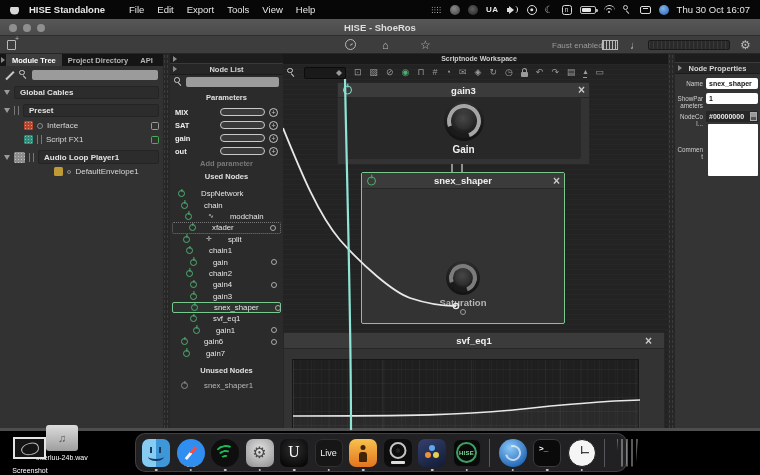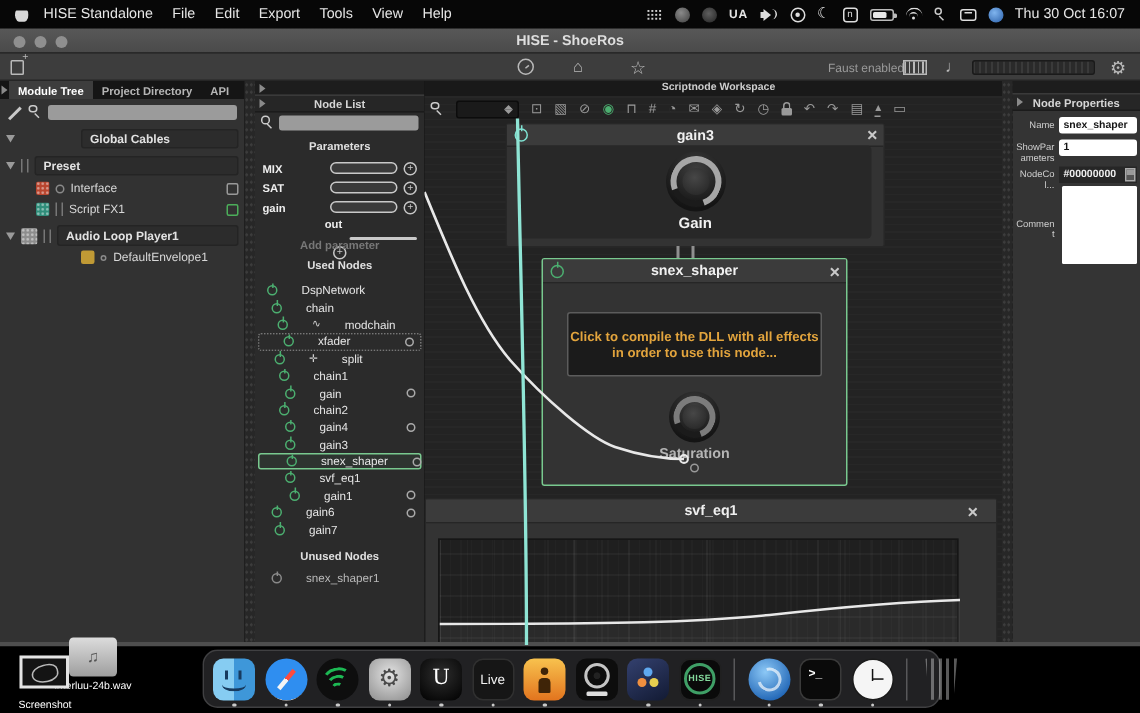--- a/index.html
+++ b/index.html
@@ -5,21 +5,21 @@
   html,body{margin:0;padding:0;background:#000;}
   #app{position:relative;width:760px;height:475px;overflow:hidden;background:#000;
        font-family:"Liberation Sans",sans-serif;color:#ddd;}
   
   .menubar{position:absolute;left:0;top:0;width:760px;height:19px;background:#070707;
            display:flex;align-items:center;padding:0 10px;box-sizing:border-box;font-size:9.5px;color:#e6e6e6;}
   .apple{width:9px;height:10px;background:#d8d8d8;border-radius:45% 45% 48% 48%;margin-right:10px;
          clip-path:polygon(0 25%,100% 25%,100% 100%,0 100%,0 25%);position:relative;}
   .apple::after{content:'';position:absolute;top:-3px;left:4px;width:3px;height:4px;background:#d8d8d8;border-radius:50%;}
   .menu-item{margin-right:13px;white-space:nowrap;}
-  .menu-app{font-weight:normal;margin-right:13px;white-space:nowrap;}
+  .menu-app{font-weight:bold;margin-right:24px;white-space:nowrap;}
   .mb-right{margin-left:auto;display:flex;align-items:center;gap:8px;}
   .mb-grid{width:11px;height:8px;background-image:radial-gradient(#cfcfcf 0.7px,transparent 0.8px);background-size:2.6px 2.6px;}
   .mb-circ{width:10px;height:10px;border-radius:50%;background:radial-gradient(circle at 40% 35%,#8a8a8a,#3f3f3f);}
   .mb-circ2{width:10px;height:10px;border-radius:50%;background:radial-gradient(circle at 45% 40%,#5f5f5f,#222);}
   .mb-ua{font-size:8px;font-weight:bold;letter-spacing:.5px;}
   .spk{width:12px;height:9px;position:relative;}
   .spk::before{content:'';position:absolute;left:0;top:2.5px;width:3px;height:4px;background:#ddd;}
   .spk::after{content:'';position:absolute;left:2px;top:0.5px;border-left:5px solid #ddd;border-top:4px solid transparent;border-bottom:4px solid transparent;}
   .spk i{position:absolute;right:1px;top:1px;width:4px;height:7px;border-right:1.2px solid #ddd;border-radius:0 4px 4px 0 / 0 4px 4px 0;}
   .mb-rec{width:10px;height:10px;border-radius:50%;border:1.2px solid #ddd;box-sizing:border-box;position:relative;}
@@ -279,21 +279,21 @@
       <span class="lp-tab">Project Directory</span>
       <span class="lp-tab">API</span>
     </div>
     <div class="lp-search">
       <span class="pencil"></span>
       <span class="mag"></span>
       <span class="searchbox"></span>
     </div>
     <div class="tree-row" style="left:4px;top:32px;width:155px;">
       <span class="tri"></span>
-      <span class="tree-bar" style="flex:1;height:13px;margin-left:40px;">Global Cables</span>
+      <span class="tree-bar" style="flex:1;height:13px;">Global Cables</span>
     </div>
     <div class="tree-row" style="left:4px;top:50px;width:155px;">
       <span class="tri"></span>
       <span class="dbl"></span>
       <span class="tree-bar" style="flex:1;height:13px;">Preset</span>
     </div>
     <div class="tree-row" style="left:24px;top:67px;width:135px;">
       <span class="mod-ic" style="background-color:#b8452e;"></span>
       <span class="byp"></span>
       <span>Interface</span>
@@ -342,21 +342,21 @@
     <div class="param-row" style="top:65px;">
       <span class="param-name">SAT</span>
       <span class="pill"><span class="pill-fill" style="width: 8%;"></span></span>
       <span class="plus">+</span>
     </div>
     <div class="param-row" style="top:78px;">
       <span class="param-name">gain</span>
       <span class="pill"><span class="pill-fill" style="width: 50%;"></span></span>
       <span class="plus">+</span>
     </div>
-    <div class="param-row" style="top:91px;flex-direction:column;">
+    <div class="param-row" style="top:91px;">
       <span class="param-name">out</span>
       <span class="pill"><span class="pill-fill" style="width: 45%;"></span></span>
       <span class="plus">+</span>
     </div>
 
     <div class="addparam" style="top:105px;">Add parameter</div>
     <div class="sec-hdr" style="top:118px;">Used Nodes</div>
 
     <div class="used-wrap" style="top:134px;">
       <div class="un-row">
@@ -480,24 +480,20 @@
     </div>
     <div class="pin" style="left:168px;top:100px;"></div>
     <div class="pin" style="left:178px;top:100px;"></div>
 
     <div class="node" style="left:78px;top:108px;width:204px;height:152px;border:1px solid #79c98f;">
       <div class="node-hdr" style="height:15px;">
         <span class="pwr-big"></span>
         <span class="node-title">snex_shaper</span>
         <span class="node-x">×</span>
       </div>
-      <div class="msgbox">
-        <span>Click to compile the DLL with all effects</span>
-        <span>in order to use this node...</span>
-      </div>
       <div class="sat-cell">
         <div class="knob dim" style="width:34px;height:34px;">
             <span class="ring"></span>
             <span class="cap" style="inset:9px;"></span>
           </div>
         <div class="sat-label">Saturation</div>
         <span class="sat-pin"></span>
       </div>
     </div>
 

